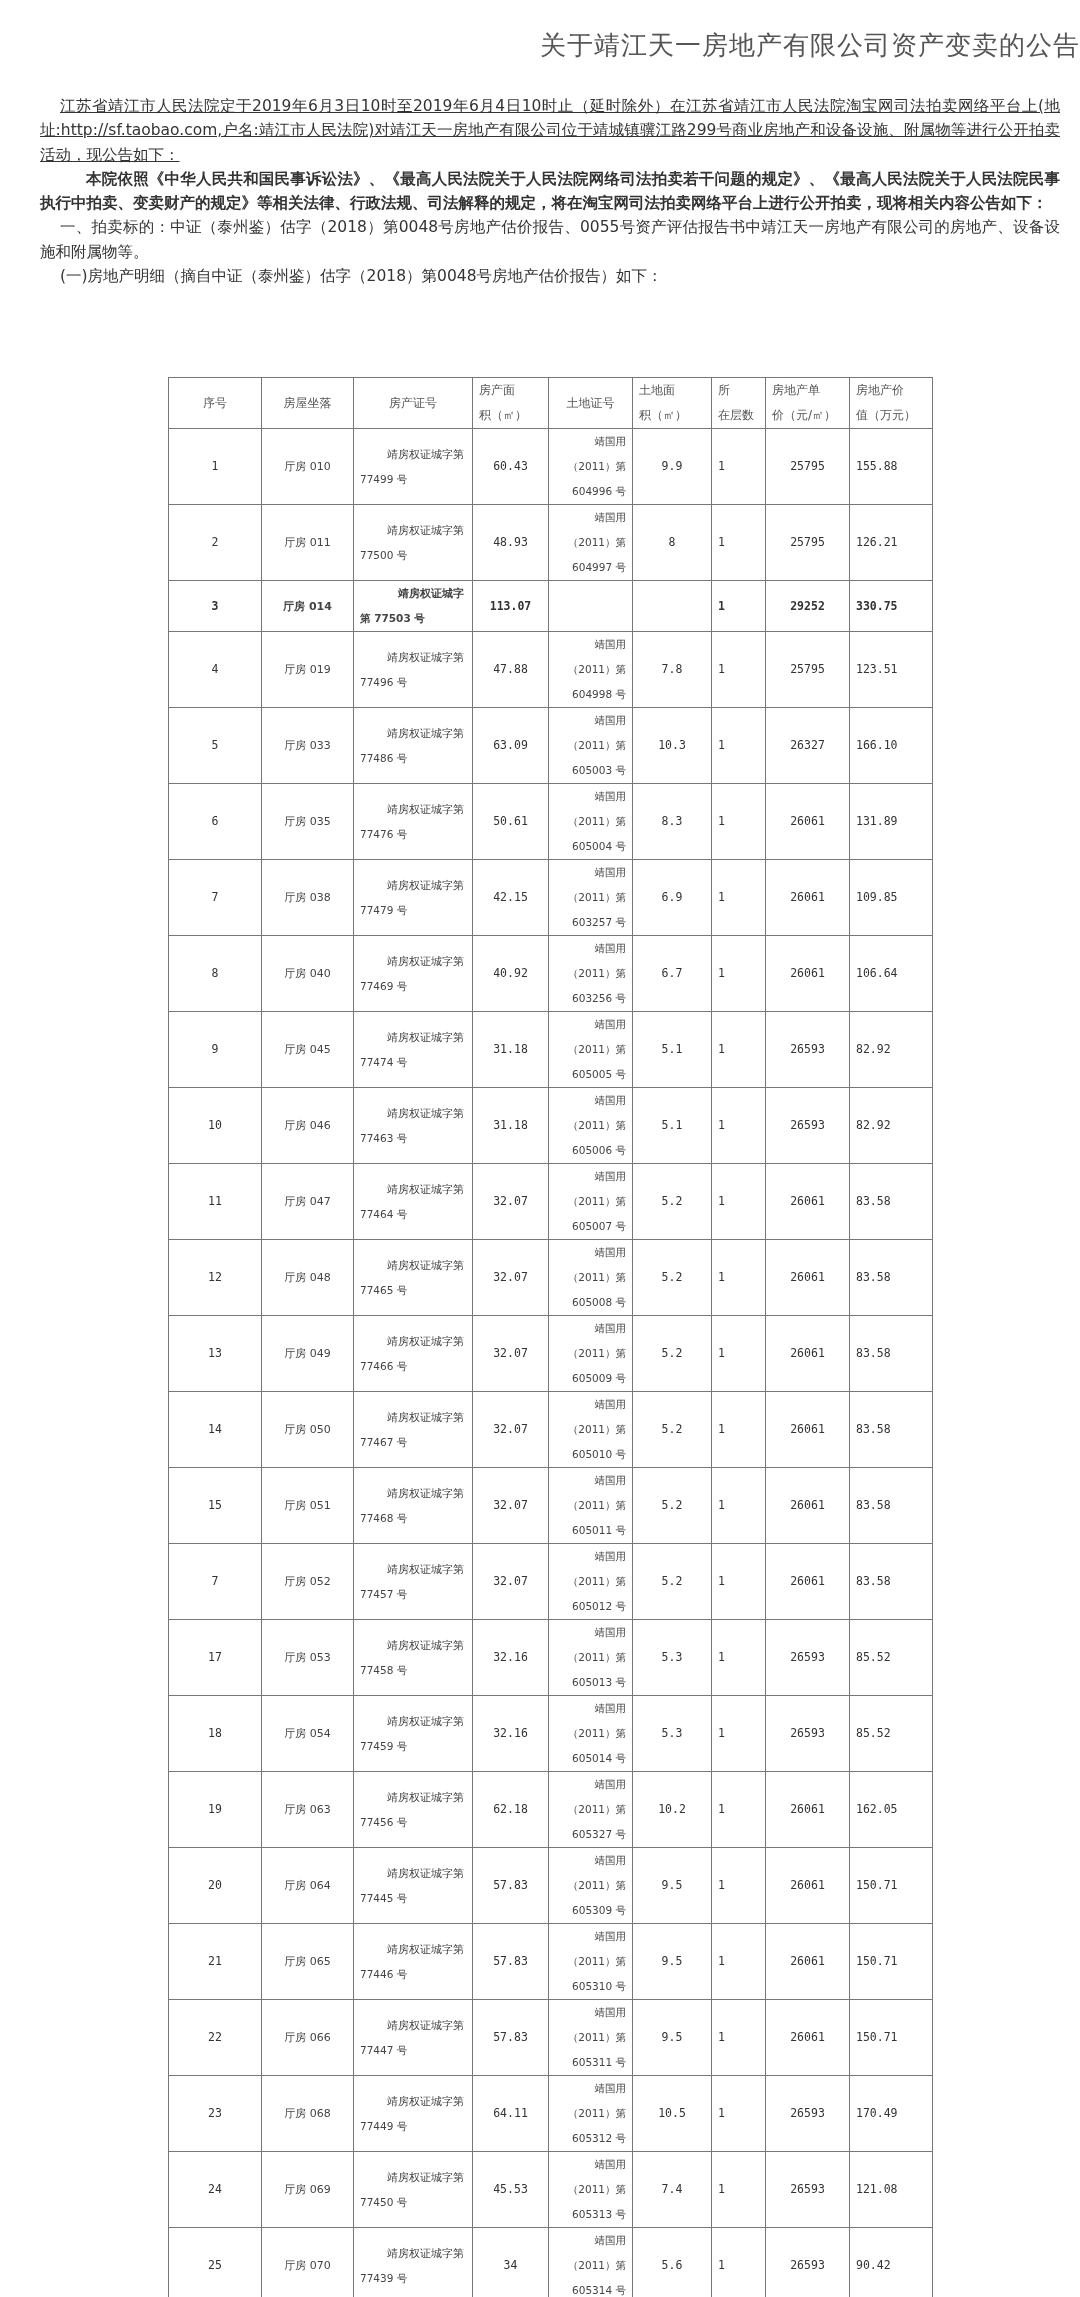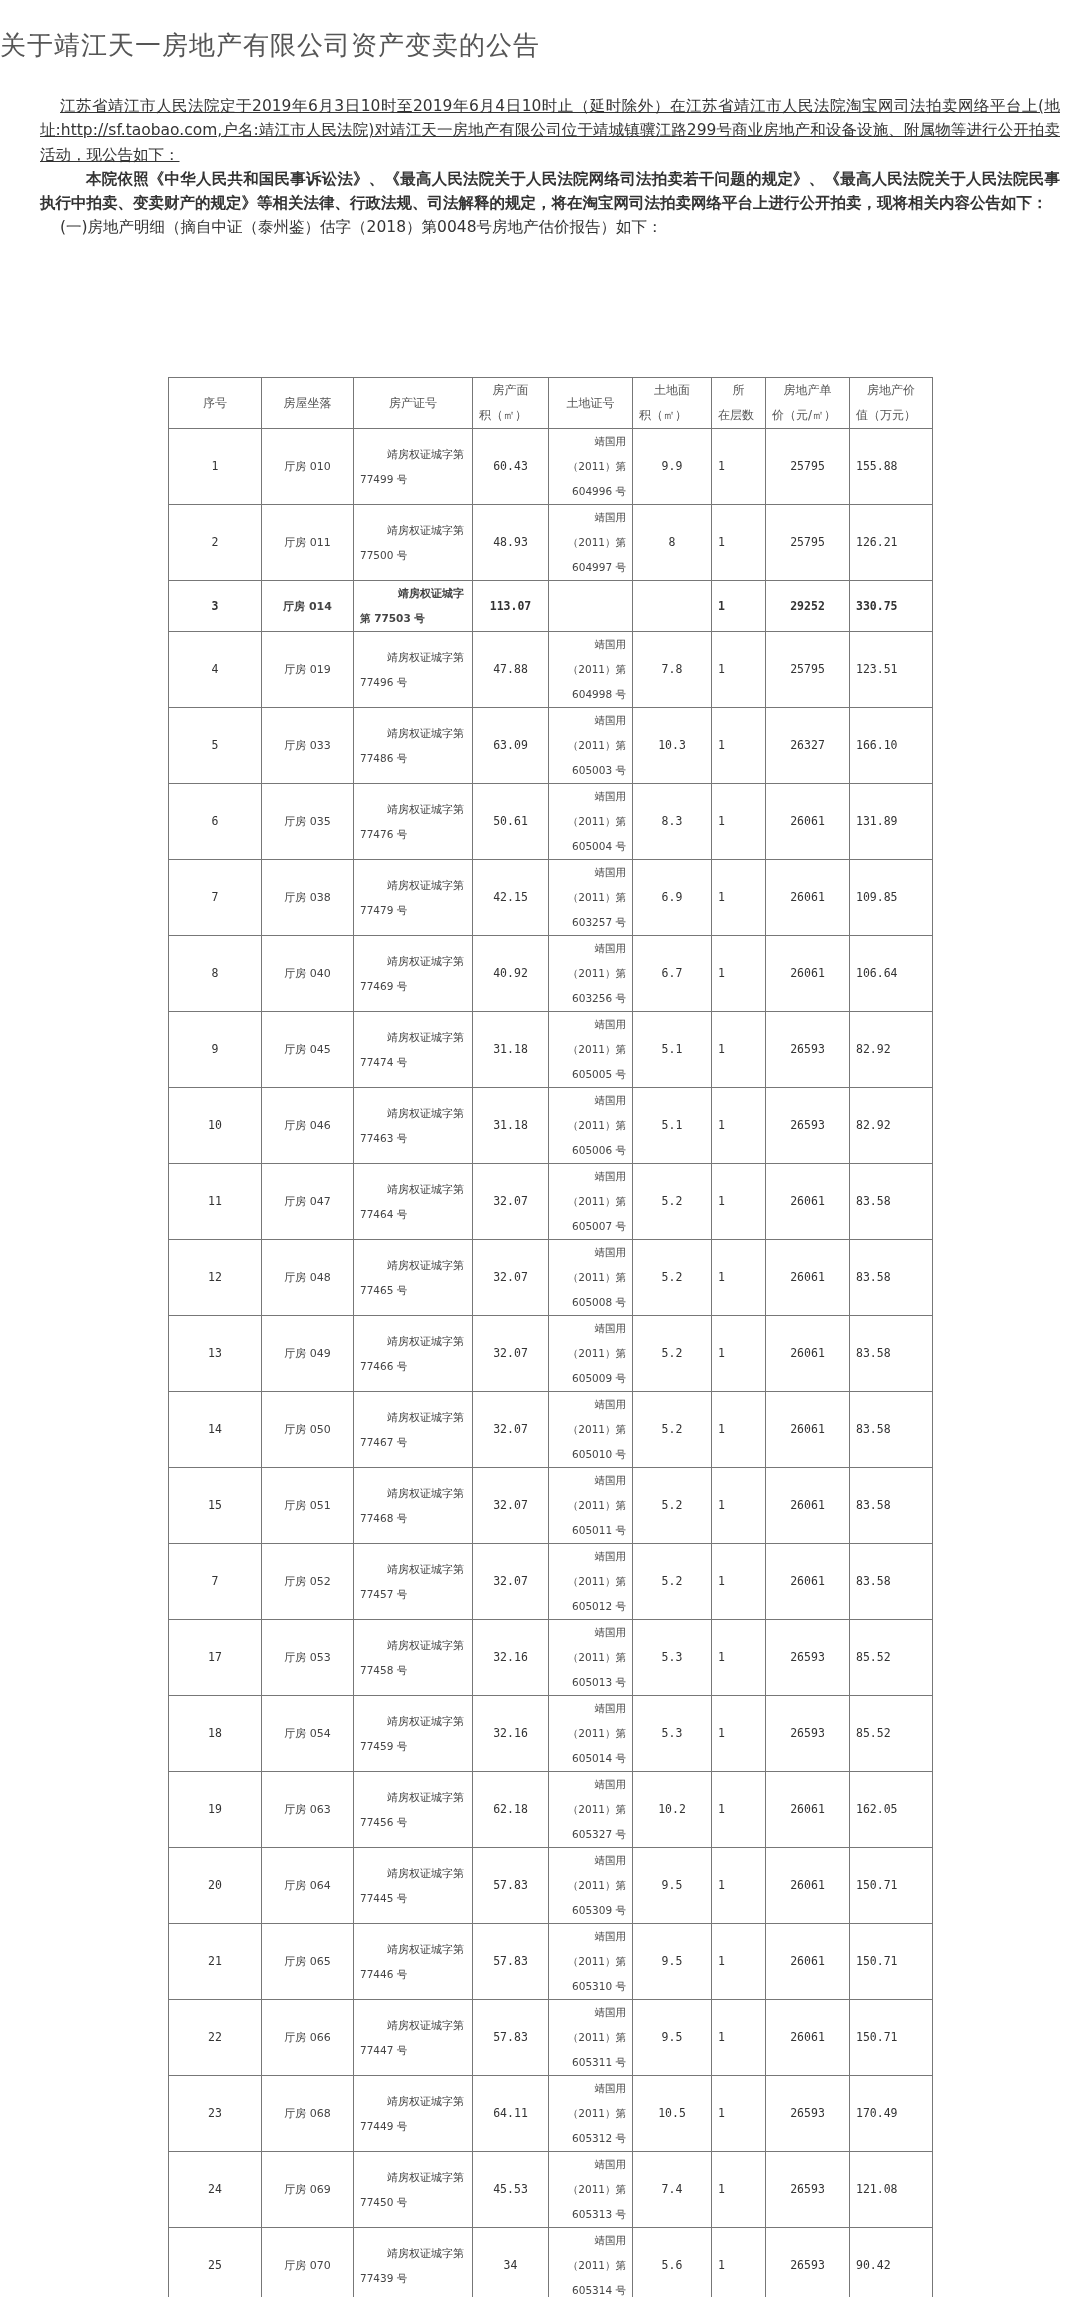--- a/index.html
+++ b/index.html
@@ -1,45 +1,46 @@
 <!DOCTYPE html>
 <html><head>
 <meta charset="utf-8">
 <style>
   html, body { margin: 0; padding: 0; background: #ffffff; }
   body { width: 1080px; height: 2297px; overflow: hidden; position: relative; color: #333333; font-family: "DejaVu Sans", sans-serif; }
-  .title { position: absolute; left: 0; top: 28px; width: 1080px; text-align: left; font-family: "DejaVu Serif", serif; font-size: 26px; color: #555555; letter-spacing: 1px; }
+  .title { position: absolute; left: 0; top: 28px; width: 1080px; text-align: right; font-family: "DejaVu Serif", serif; font-size: 26px; color: #555555; letter-spacing: 1px; }
   .body-text { position: absolute; left: 40px; top: 94px; width: 1020px; font-size: 15.5px; line-height: 24.3px; color: #333333; }
   .body-text p { margin: 0; text-align: justify; }
   .p1 { text-indent: 20px; text-decoration: underline; }
   .p2 { text-indent: 46px; font-weight: bold; }
   .p3 { text-indent: 20px; }
   .p4 { text-indent: 20px; }
   table.assets { position: absolute; left: 168px; top: 377px; border-collapse: collapse; table-layout: fixed; font-size: 11px; color: #444444; }
   table.assets td, table.assets th { border: 1.5px solid #777777; padding: 0 6px; font-weight: normal; vertical-align: middle; line-height: 25px; }
   table.assets th { height: 49px; font-size: 12px; color: #555555; }
   table.assets td { height: 74px; }
   tr.short td { height: 49px; font-weight: bold; }
   .c-center { text-align: center; }
   .c-right { }
   .num { font-family: "DejaVu Sans Mono", monospace; font-size: 11.5px; color: #333333; }
   .cert-top { display: block; text-align: right; padding-right: 2px; }
   .cert-bottom { display: block; text-align: left; font-size: 10.5px; }
   .land { display: block; text-align: right; font-size: 10.5px; line-height: 25px; }
-  .hdr-top { display: block; text-align: center; }
+  .hdr-top { display: block; text-align: left; }
   .hdr-bot { display: block; text-align: left; }
 </style>
 </head>
 <body>
 
 <div class="title">关于靖江天一房地产有限公司资产变卖的公告</div>
 
 <div class="body-text">
   <p class="p1">江苏省靖江市人民法院定于2019年6月3日10时至2019年6月4日10时止（延时除外）在江苏省靖江市人民法院淘宝网司法拍卖网络平台上(地址:http://sf.taobao.com,户名:靖江市人民法院)对靖江天一房地产有限公司位于靖城镇骥江路299号商业房地产和设备设施、附属物等进行公开拍卖活动，现公告如下：</p>
   <p class="p2">本院依照《中华人民共和国民事诉讼法》、《最高人民法院关于人民法院网络司法拍卖若干问题的规定》、《最高人民法院关于人民法院民事执行中拍卖、变卖财产的规定》等相关法律、行政法规、司法解释的规定，将在淘宝网司法拍卖网络平台上进行公开拍卖，现将相关内容公告如下：</p>
+  <p class="p3">一、拍卖标的：中证（泰州鉴）估字（2018）第0048号房地产估价报告、0055号资产评估报告书中靖江天一房地产有限公司的房地产、设备设施和附属物等。</p>
   <p class="p4">(一)房地产明细（摘自中证（泰州鉴）估字（2018）第0048号房地产估价报告）如下：</p>
 </div>
 
 <table class="assets">
   <colgroup>
     <col style="width:93px">
       <col style="width:92px">
       <col style="width:119px">
       <col style="width:76px">
       <col style="width:84px">

